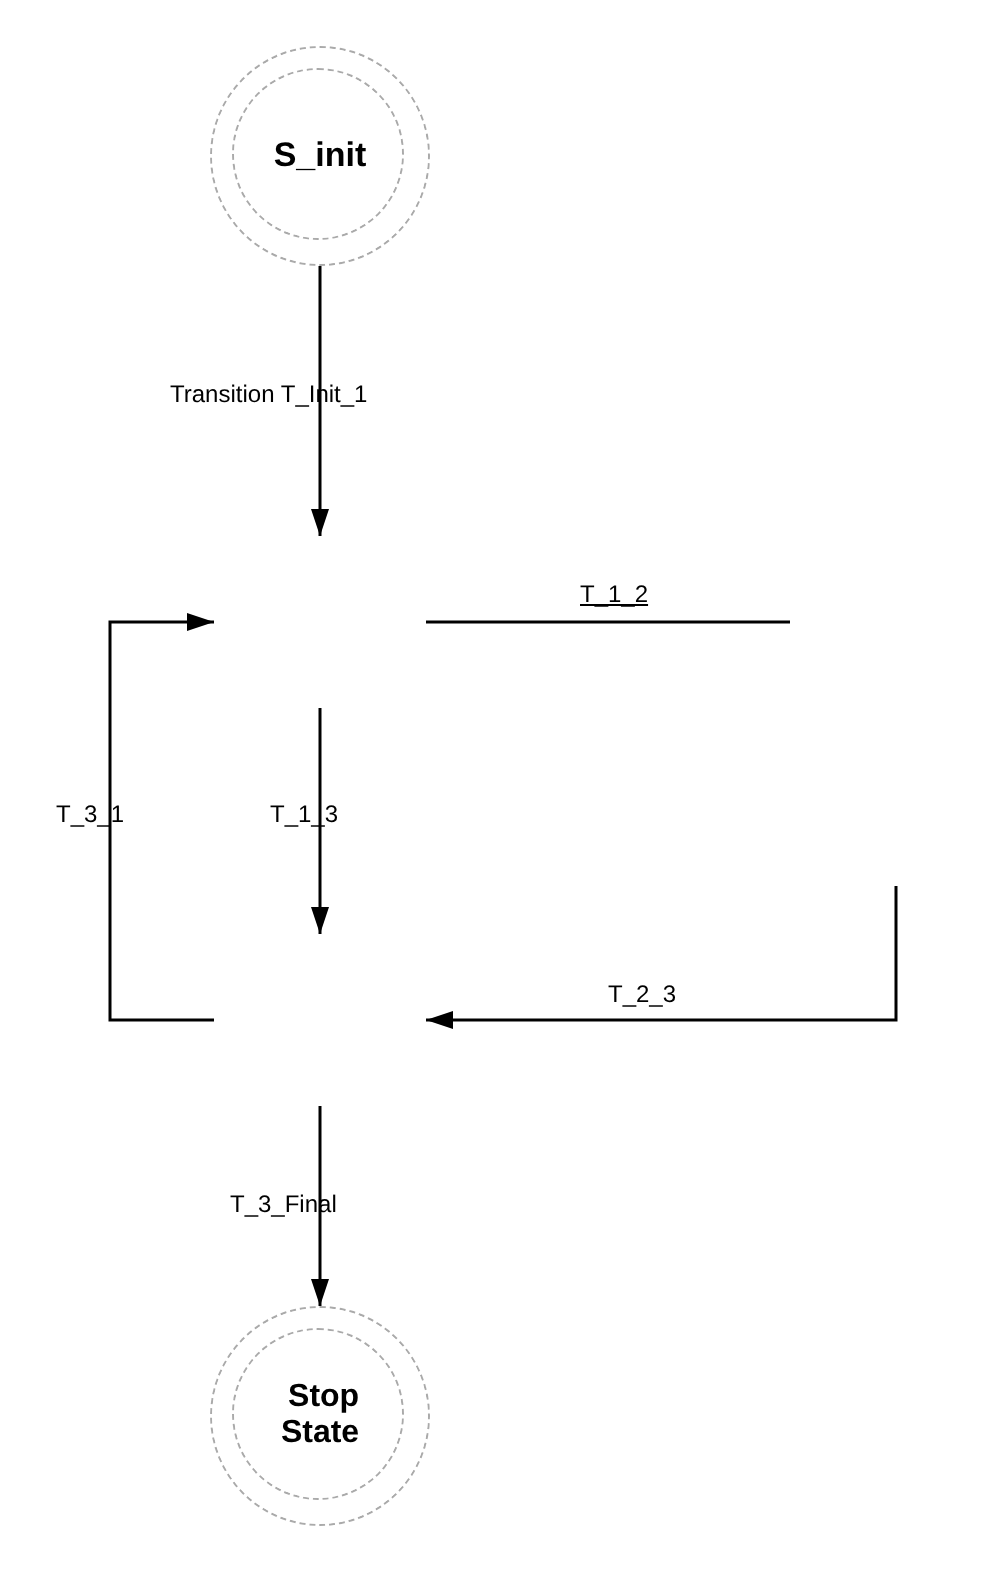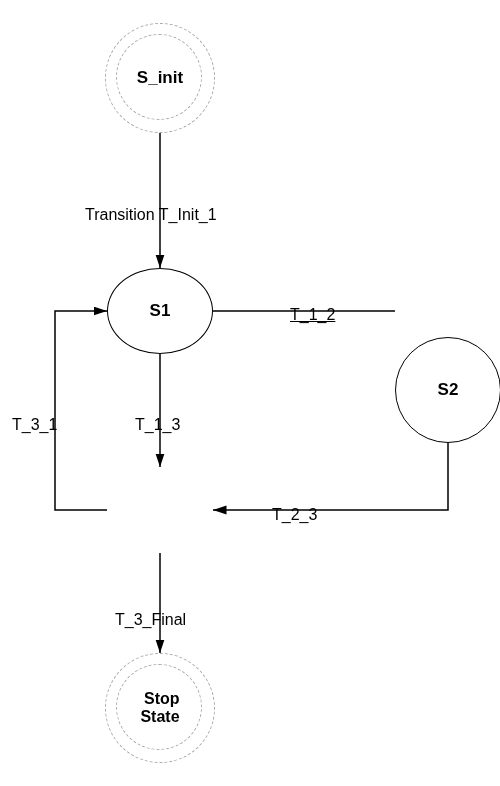--- a/index.html
+++ b/index.html
@@ -31,24 +31,23 @@
   .state.dashed {
     border: 1.5px dashed #aaa;
   }
   .state .inner-ring {
     position: absolute;
     border: 1.5px dashed #aaa;
     border-radius: 50%;
   }
   .label {
     position: absolute;
-    font-size: 16px;
+    font-size: 12px;
     color: #000;
     white-space: nowrap;
-    margin-top: 16px;
   }
   svg.edges {
     position: absolute;
     left: 0; top: 0;
     width: 500px;
     height: 786px;
     pointer-events: none;
   }
 </style>
 </head>
@@ -74,40 +73,34 @@
     <path d="M107 510 L55 510 L55 311 L107 311" stroke="#000" stroke-width="1.5" fill="none" marker-end="url(#arrow)"></path>
 
     <line x1="160" y1="553" x2="160" y2="653" stroke="#000" stroke-width="1.5" marker-end="url(#arrow)"></line>
   </svg>
 
   <div class="state dashed" style="left:105px; top:23px; width:110px; height:110px;">
     <div class="inner-ring" style="left:10px; top:10px; width:86px; height:86px;"></div>
     <span>S_init</span>
   </div>
 
-  <div class="state" style="left:107px; top:268px; width:106px; height:86px;">
-    <span>S1</span>
-  </div>
 
-  <div class="state" style="left:395px; top:337px; width:106px; height:106px;">
-    <span>S2</span>
-  </div>
 
 
   <div class="state dashed" style="left:105px; top:653px; width:110px; height:110px; font-size:16px; text-align:right; white-space:pre-line;">
     <div class="inner-ring" style="left:10px; top:10px; width:86px; height:86px;"></div>
     <span>Stop
 State</span>
   </div>
 
   <div class="label" style="left:85px; top:190px;">Transition T_Init_1</div>
 
   <div class="label" style="left:290px; top:290px;text-decoration:underline;">T_1_2</div>
 
   <div class="label" style="left:135px; top:400px;">T_1_3</div>
 
-  <div class="label" style="left:272px; top:490px;">T_2_3</div>
+  <div class="label" style="left:304px; top:490px;">T_2_3</div>
 
-  <div class="label" style="left:12px; top:400px;">T_3_1</div>
+  <div class="label" style="left:28px; top:400px;">T_3_1</div>
 
   <div class="label" style="left:115px; top:595px;">T_3_Final</div>
 
 </div>
 
 </body></html>

